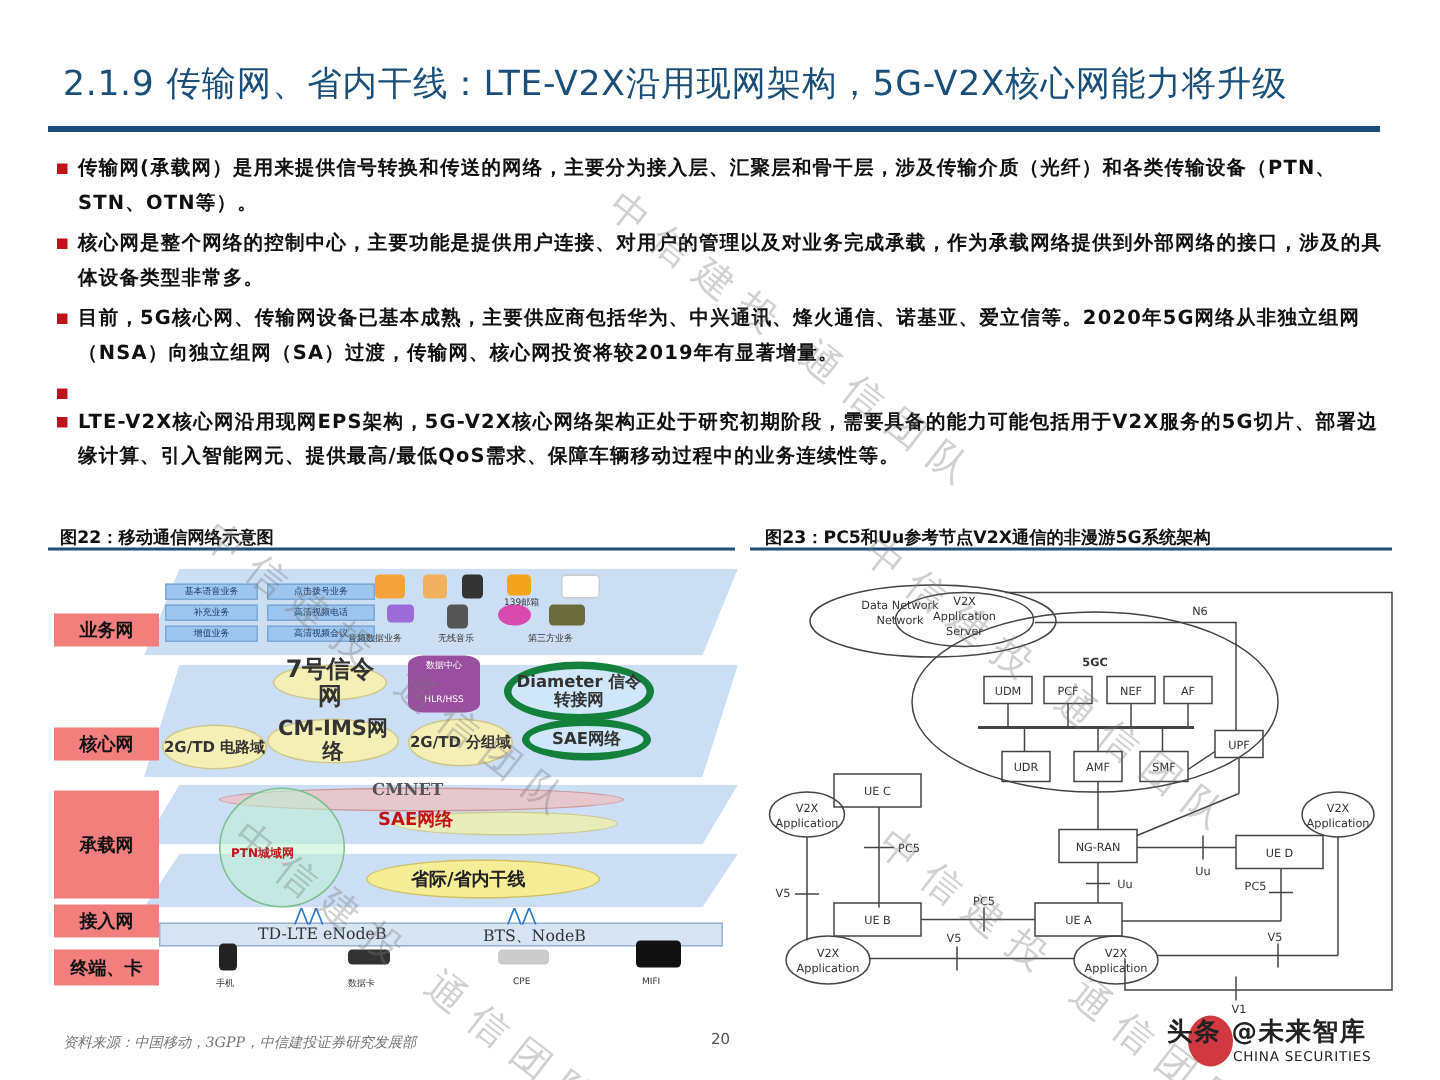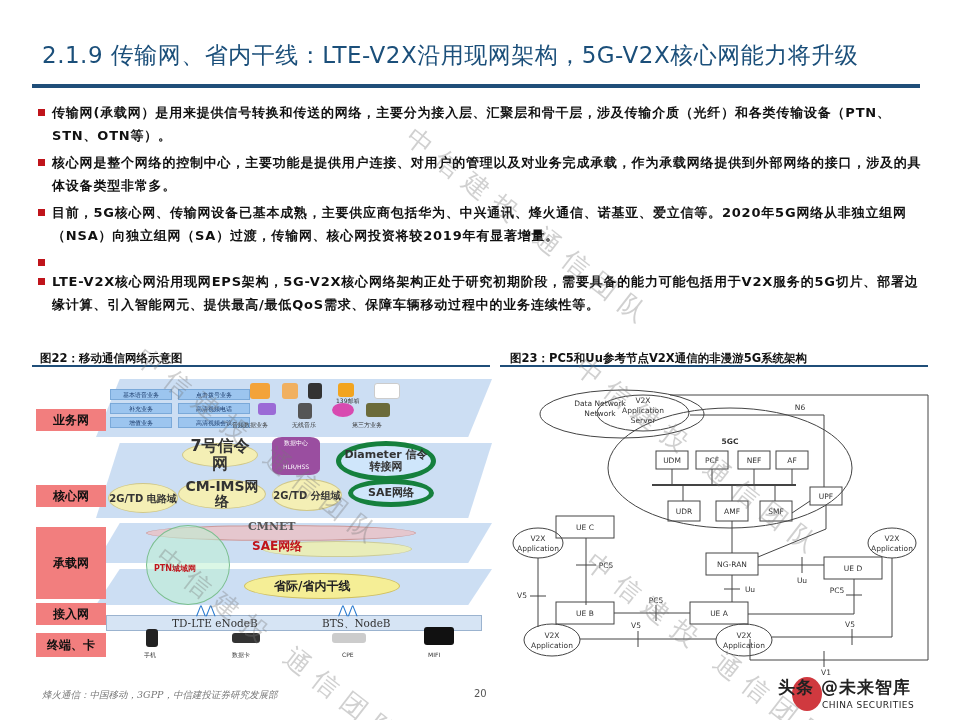--- a/index.html
+++ b/index.html
@@ -289,21 +289,21 @@
       <text x="250" y="215">Uu</text>
       <text x="302" y="206">Uu</text>
       <text x="22" y="221">V5</text>
       <text x="136" y="251">V5</text>
       <text x="350" y="250">V5</text>
       <text x="326" y="298">V1</text>
     </g>
   </svg>
 </div>
 
-<div class="footer-source">烽火通信：中国移动，3GPP，中信建投证券研究发展部</div>
+<div class="footer-source">资料来源：中国移动，3GPP，中信建投证券研究发展部</div>
 <div class="page-num">20</div>
 
 <div class="brand">
   <div class="logo"></div>
   <div class="main">头条 @未来智库</div>
   <div class="sub">CHINA SECURITIES</div>
 </div>
 
 <div class="watermark" style="left:420px; top:120px;">中信建投 通信团队</div>
 <div class="watermark" style="left:150px; top:340px;">中信建投 通信团队</div>

